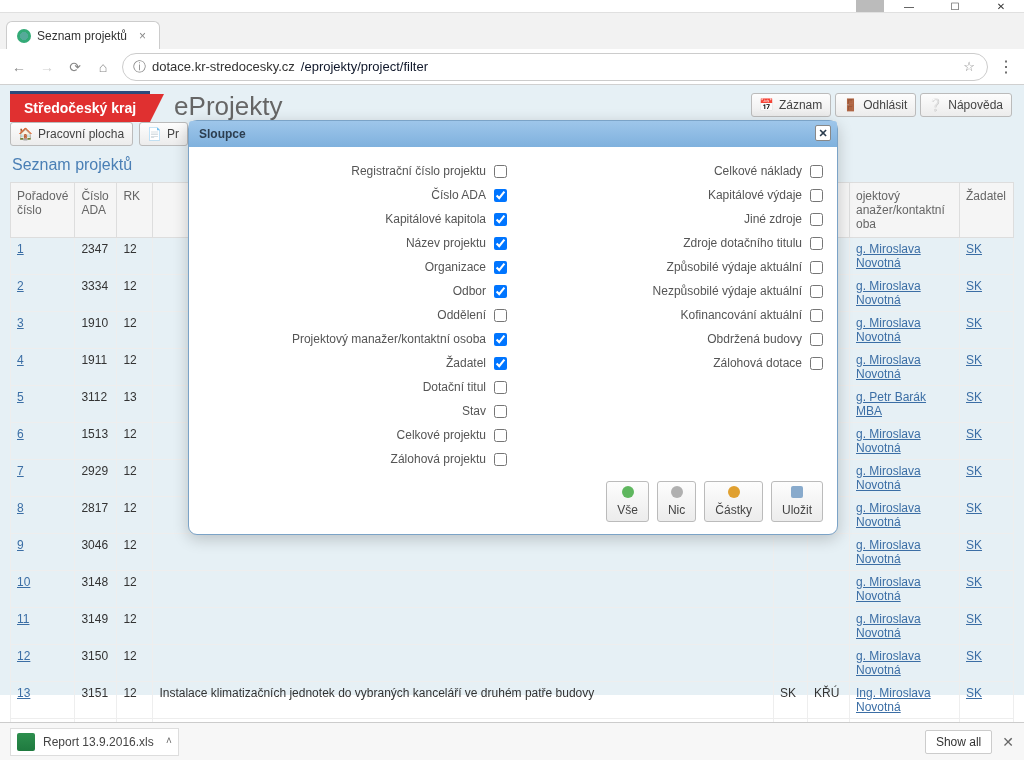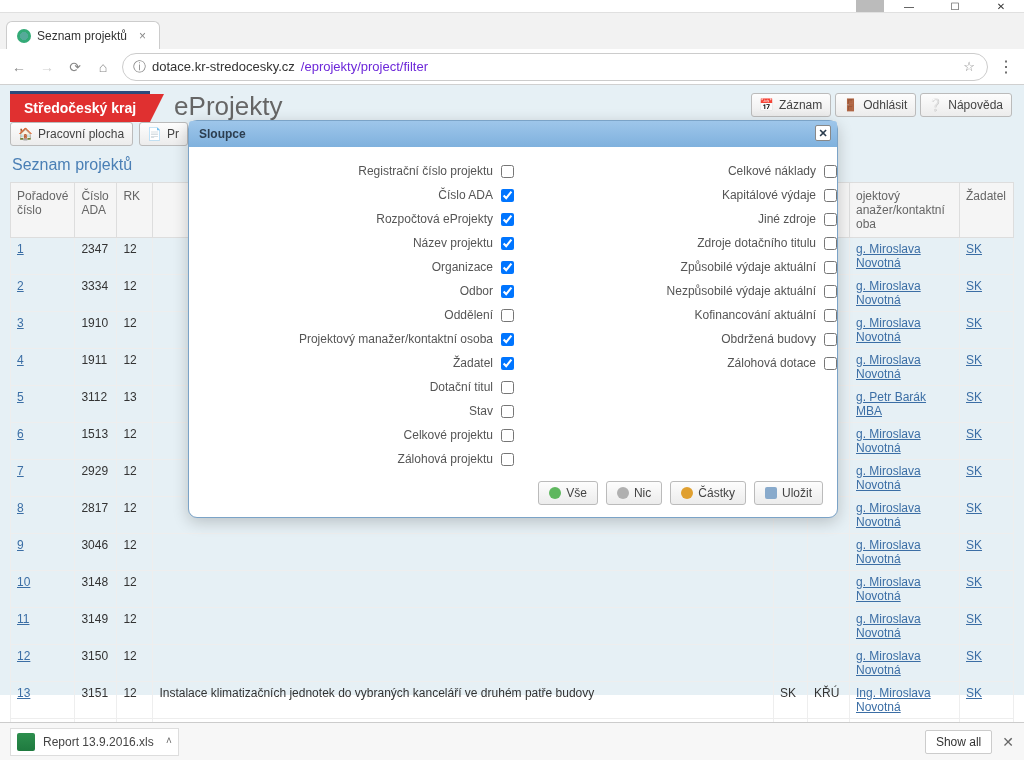--- a/index.html
+++ b/index.html
@@ -13,21 +13,21 @@
 .tab-bar { height: 36px; background: #f2f2f2; display: flex; align-items: flex-end; padding-left: 6px; position: relative; }
 .browser-tab { background: #fff; border: 1px solid #ccc; border-bottom: none; border-radius: 6px 6px 0 0; padding: 6px 32px 6px 10px; display: flex; align-items: center; gap: 6px; position: relative; min-width: 150px; height: 28px; }
 .favicon { width: 14px; height: 14px; border-radius: 7px; background: radial-gradient(circle, #5a9 40%, #3a7 42%); }
 .tab-close { position: absolute; right: 8px; top: 7px; width: 12px; height: 12px; font-size: 12px; color: #888; cursor: pointer; }
 
 .addr-bar { height: 36px; display: flex; align-items: center; gap: 10px; padding: 0 10px; border-bottom: 1px solid #d0d0d0; }
 .nav-btn { width: 18px; height: 18px; color: #888; display: flex; align-items: center; justify-content: center; font-size: 14px; }
 .url-box { flex: 1; height: 28px; border: 1px solid #ccc; border-radius: 14px; display: flex; align-items: center; padding: 0 10px; gap: 6px; font-size: 13px; color: #333; }
 .url-secure { color: #888; }
 .url-host { color: #333; }
-.url-path { color: #6d28d9; }
+.url-path { color: #0f172a; }
 .star { width: 16px; text-align: center; color: #888; }
 .dots { width: 16px; text-align: center; color: #555; font-size: 16px; }
 
 .page { background: #e6f0f5; height: 610px; position: relative; padding: 0; }
 .header-row { display: flex; align-items: flex-start; padding: 6px 4px 0 10px; position: relative; }
 .banner { display: flex; align-items: center; }
 .banner-label { background: #e03030; color: #fff; padding: 6px 14px; font-weight: bold; font-size: 14px; position: relative; border-top: 3px solid #2b4a7b; }
 .banner-label::after { content: ""; position: absolute; right: -14px; top: 0; width: 0; height: 0; border-top: 28px solid #e03030; border-right: 14px solid transparent; }
 .app-title { margin-left: 24px; font-size: 26px; color: #666; }
 .top-buttons { position: absolute; right: 12px; top: 8px; display: flex; gap: 4px; }
@@ -42,26 +42,26 @@
 
 table.projects { width: 100%; border-collapse: collapse; font-size: 12px; }
 table.projects th { text-align: left; background: #f5f5f5; border: 1px solid #ddd; padding: 6px 6px; color: #666; font-weight: normal; vertical-align: top; }
 table.projects td { border: 1px solid #eee; padding: 4px 6px; vertical-align: top; }
 table.projects a { color: #3b6ea5; text-decoration: underline; }
 
 
 .modal { position: absolute; left: 188px; top: 35px; width: 650px; background: #fff; border: 1px solid #7ba3c7; box-shadow: 0 4px 16px rgba(0,0,0,0.2); border-radius: 9px; }
 .modal-title { background: linear-gradient(#9ec6ea,#7fb1dd); color: #2c3e50; font-weight: bold; padding: 6px 10px; border-radius: 3px 3px 0 0; position: relative; }
 .modal-close { position: absolute; right: 6px; top: 4px; width: 16px; height: 16px; background: #fff; border: 1px solid #888; border-radius: 2px; font-size: 11px; display: flex; align-items: center; justify-content: center; cursor: pointer; }
-.modal-body { display: flex; padding: 12px 0 4px 14px; gap: 12px; }
+.modal-body { display: flex; padding: 12px 14px 4px 14px; gap: 12px; }
 .mcol { flex: 1; }
 .mrow { display: flex; align-items: center; justify-content: flex-end; gap: 8px; height: 24px; font-size: 12px; color: #555; }
 .mrow input[type=checkbox] { width: 13px; height: 13px; }
 .modal-footer { display: flex; justify-content: flex-end; gap: 8px; padding: 6px 14px 12px 14px; }
-.modal-footer .btn { padding: 4px 10px; }
+.modal-footer .btn { padding: 4px 10px; flex-direction: column; }
 .ic-circle { width: 12px; height: 12px; border-radius: 6px; display: inline-block; }
 .ic-green { background: #5fb75f; }
 .ic-gray { background: #b0b0b0; }
 .ic-orange { background: #e0a030; }
 .ic-disk { width: 12px; height: 12px; background: #88aacc; border-radius: 2px; display: inline-block; }
 
 .dl-bar { position: absolute; left: 0; right: 0; bottom: 0; height: 38px; border-top: 1px solid #ccc; background: #f7f7f7; display: flex; align-items: center; padding: 0 10px; justify-content: space-between; }
 .dl-item { display: flex; align-items: center; gap: 8px; border: 1px solid #ddd; border-radius: 0; padding: 4px 24px 4px 6px; background: #fff; font-size: 12px; color: #444; position: relative; }
 .dl-item .chev { position: absolute; right: 6px; top: 6px; font-size: 10px; color: #666; }
 .xls-ic { width: 18px; height: 18px; background: linear-gradient(#2d8f4e,#1f7a3f); border-radius: 2px; position: relative; }
@@ -320,21 +320,21 @@
       <div class="mcol" id="mcol-left">
           <div class="mrow">
             <span>Registrační číslo projektu</span>
             <input type="checkbox" style="">
           </div>
           <div class="mrow">
             <span>Číslo ADA</span>
             <input type="checkbox" checked="" style="">
           </div>
           <div class="mrow">
-            <span>Rozpočtová eProjekty</span>
+            <span>Kapitálové kapitola</span>
             <input type="checkbox" checked="" style="">
           </div>
           <div class="mrow">
             <span>Název projektu</span>
             <input type="checkbox" checked="" style="">
           </div>
           <div class="mrow">
             <span>Organizace</span>
             <input type="checkbox" checked="" style="">
           </div>

